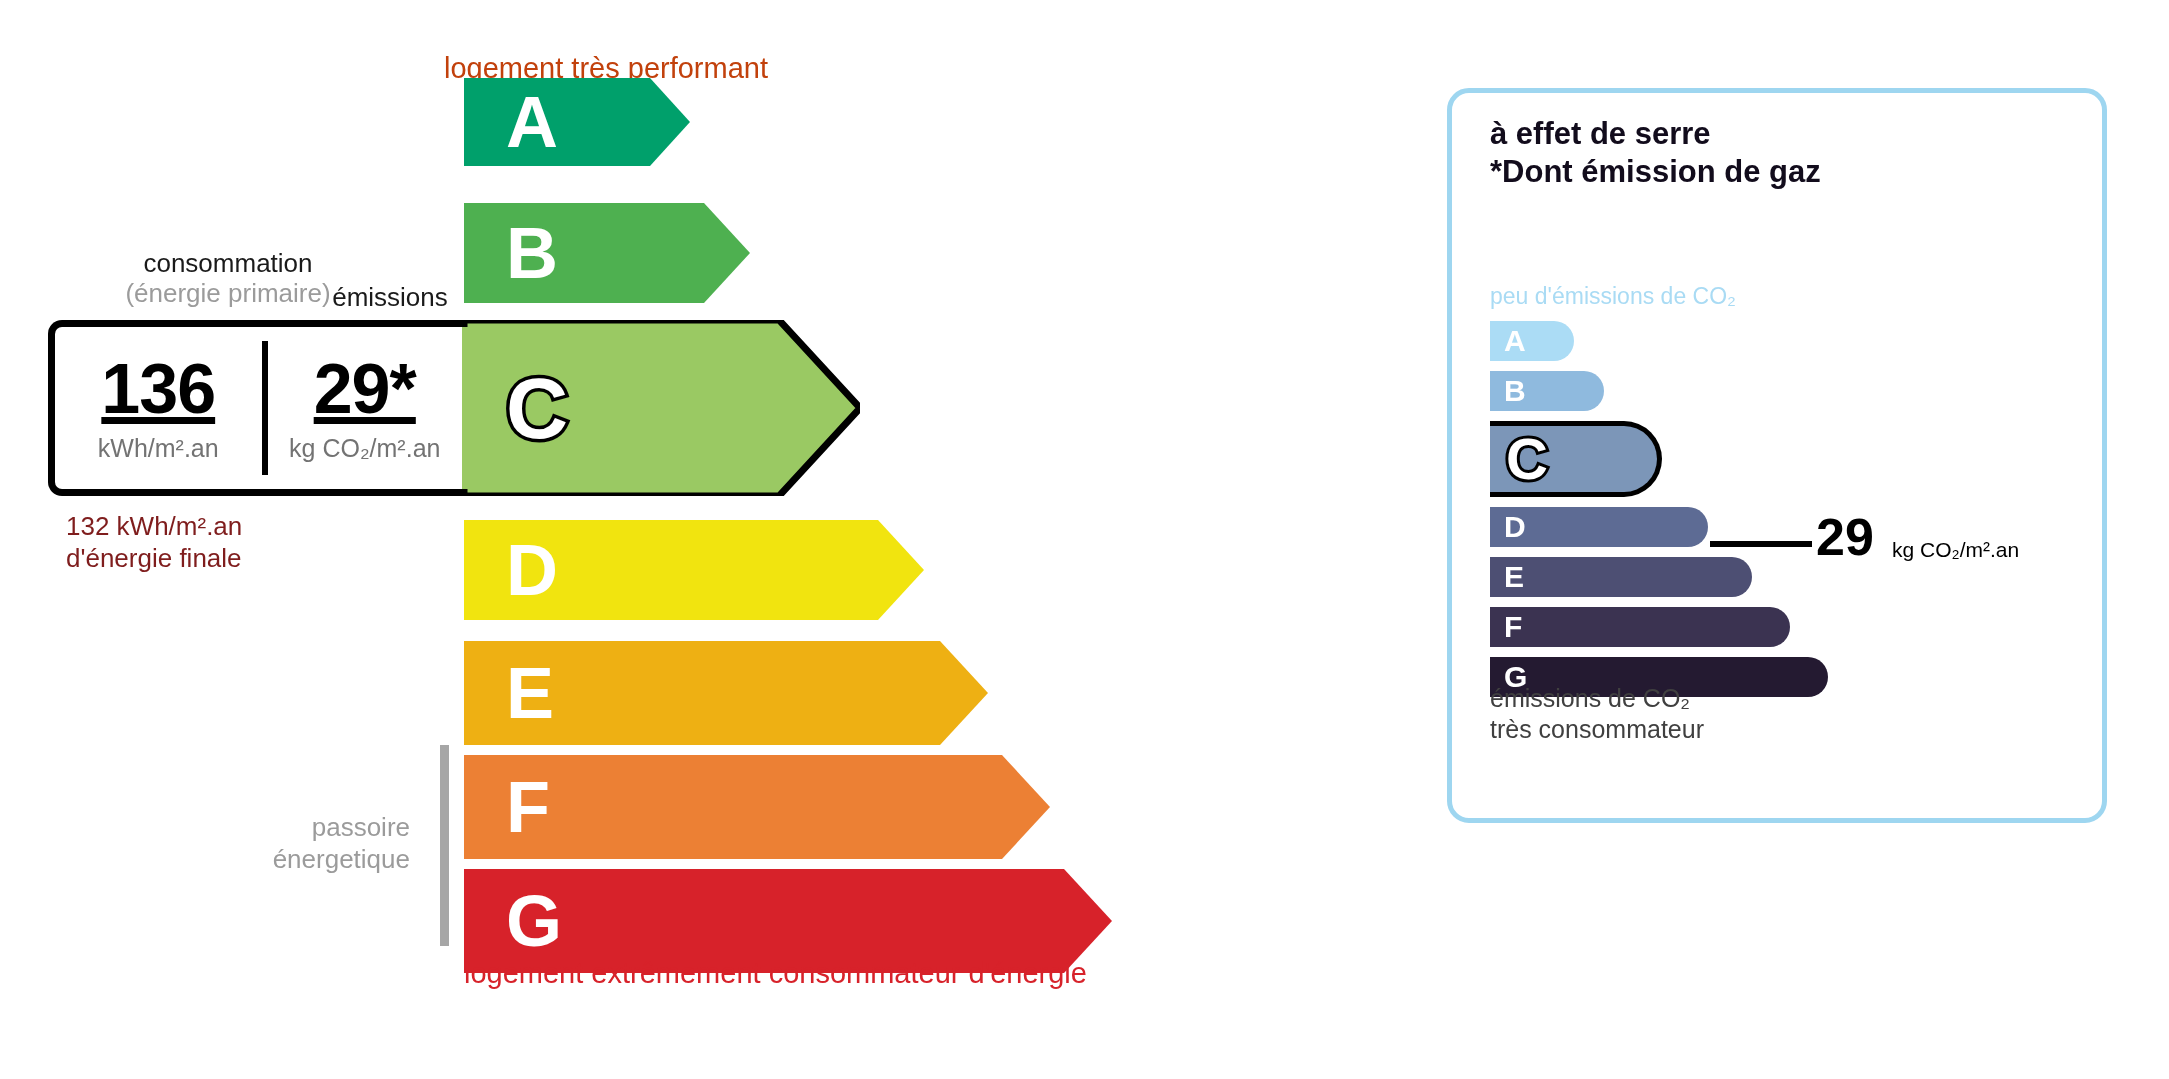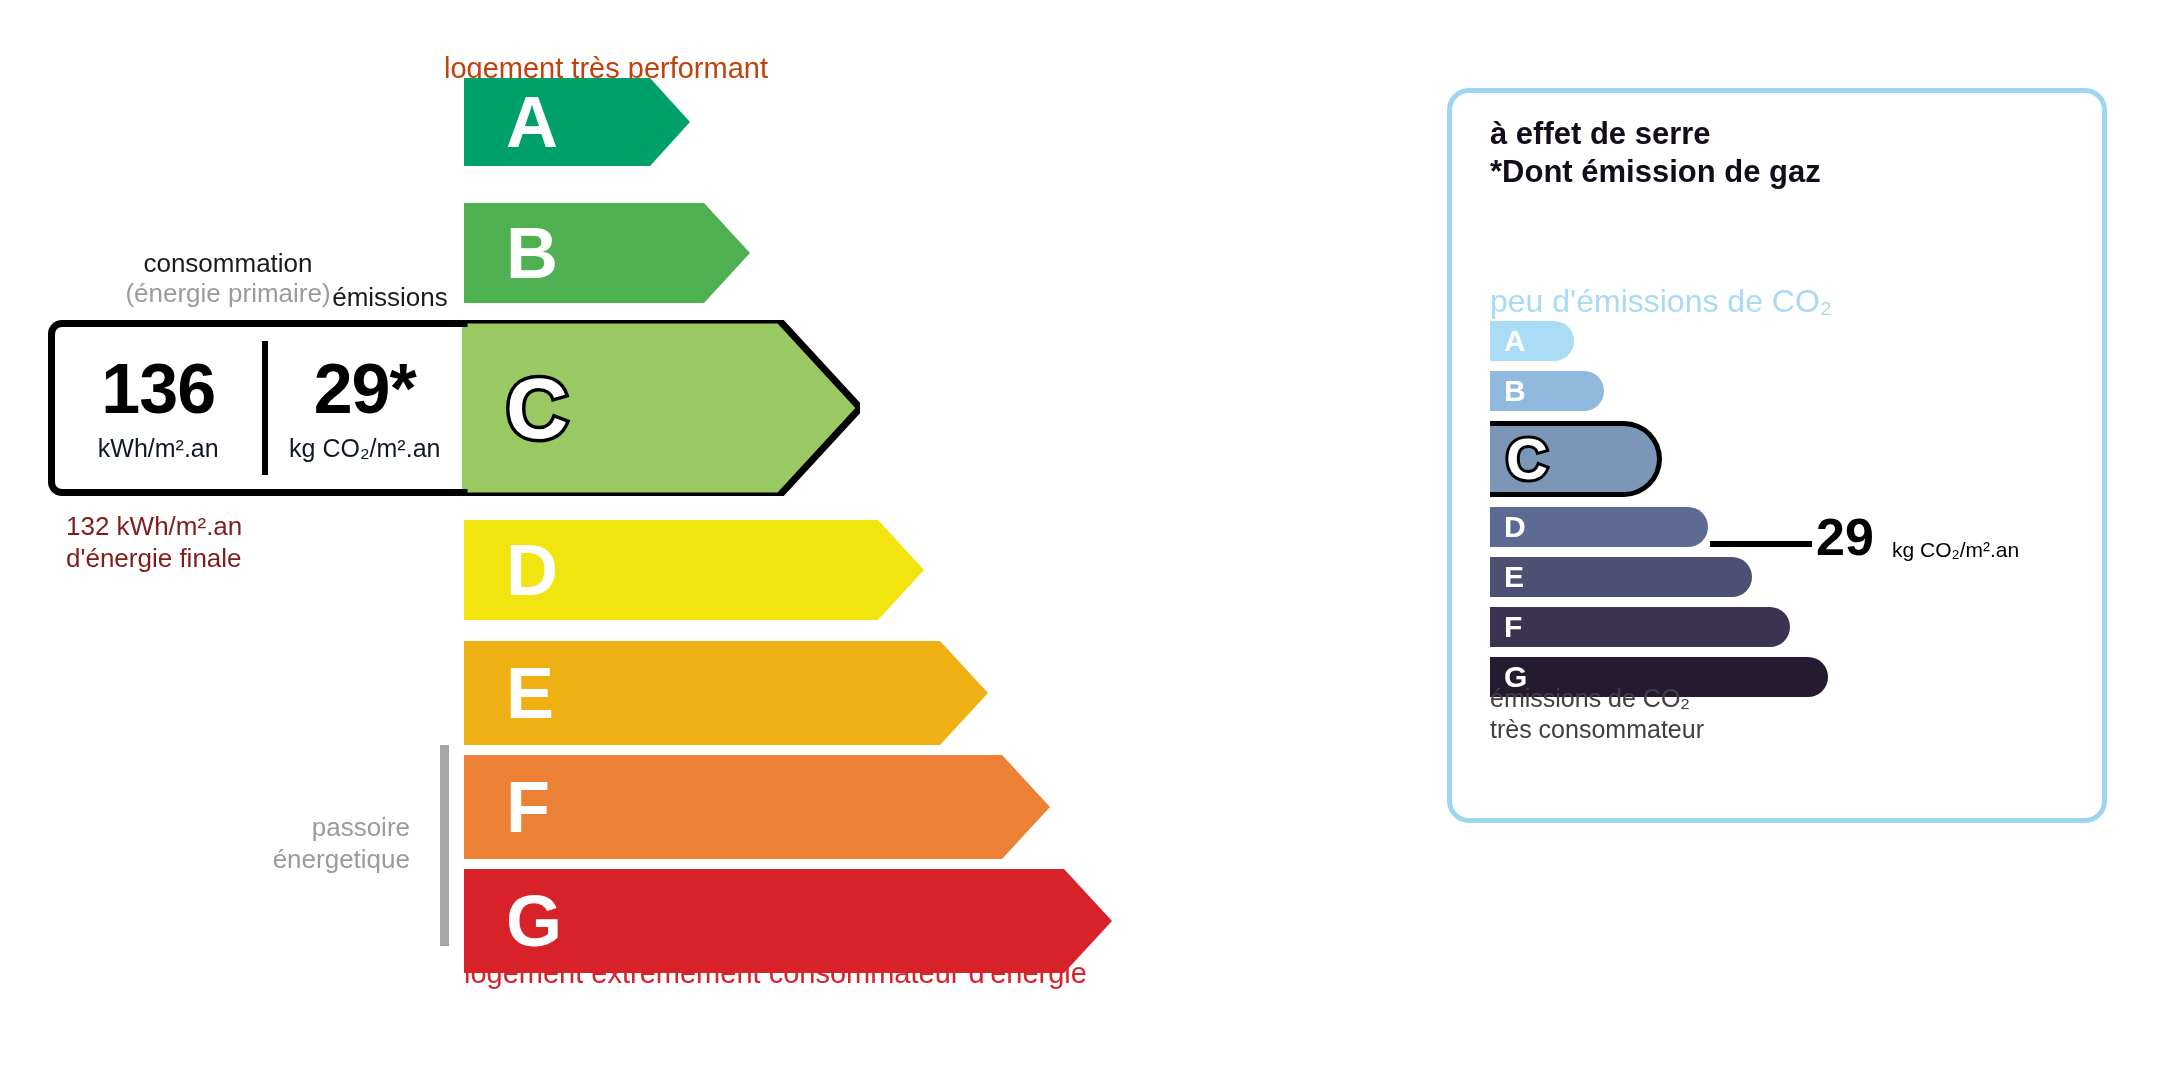--- a/index.html
+++ b/index.html
@@ -86,24 +86,25 @@
     left: 0; top: 14px; bottom: 14px;
     width: 6px;
     background: #000;
   }
   .value-num {
     font-size: 70px;
     font-weight: 700;
     color: #000;
     line-height: 1;
     letter-spacing: -1px;
+    text-decoration: underline;
   }
   .value-unit {
     font-size: 25px;
-    color: #0f172a;
+    color: #737373;
     margin-top: 10px;
   }
 
   #final-energy {
     position: absolute;
     left: 66px; top: 510px;
     font-size: 26px;
     color: #7f1d1d;
     line-height: 1.24;
   }
@@ -168,21 +169,21 @@
     position: absolute;
     left: 38px; top: 22px;
     font-size: 31px;
     font-weight: 700;
     color: #120c1c;
     line-height: 1.22;
   }
   #ges-top-label {
     position: absolute;
     left: 38px; top: 190px;
-    font-size: 32px;
+    font-size: 23px;
     color: #a9dbf4;
   }
   #ges-bottom-label {
     position: absolute;
     left: 38px; top: 590px;
     font-size: 25px;
     color: #404040;
     line-height: 1.22;
   }
   .ges-row {

